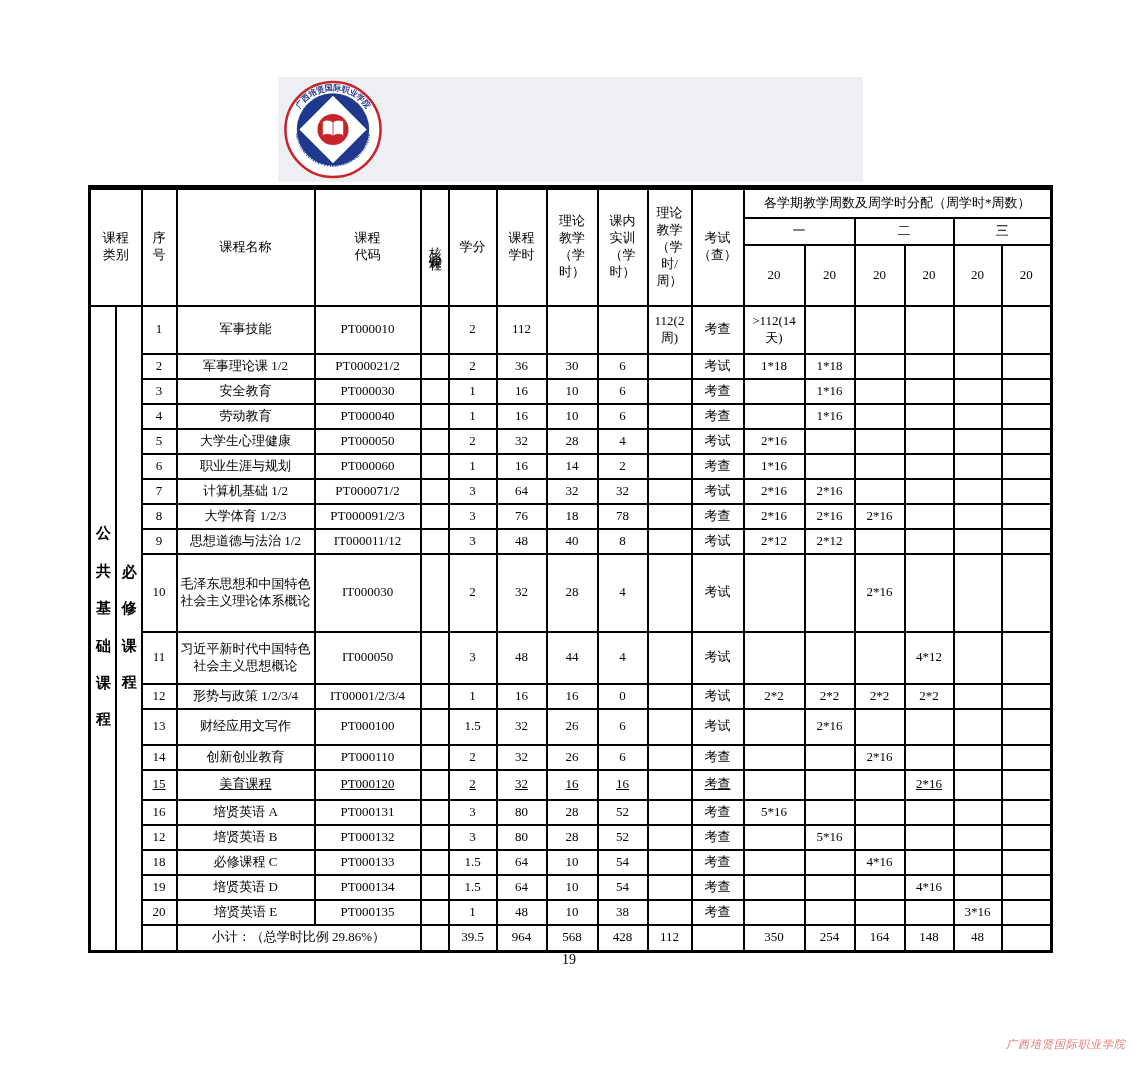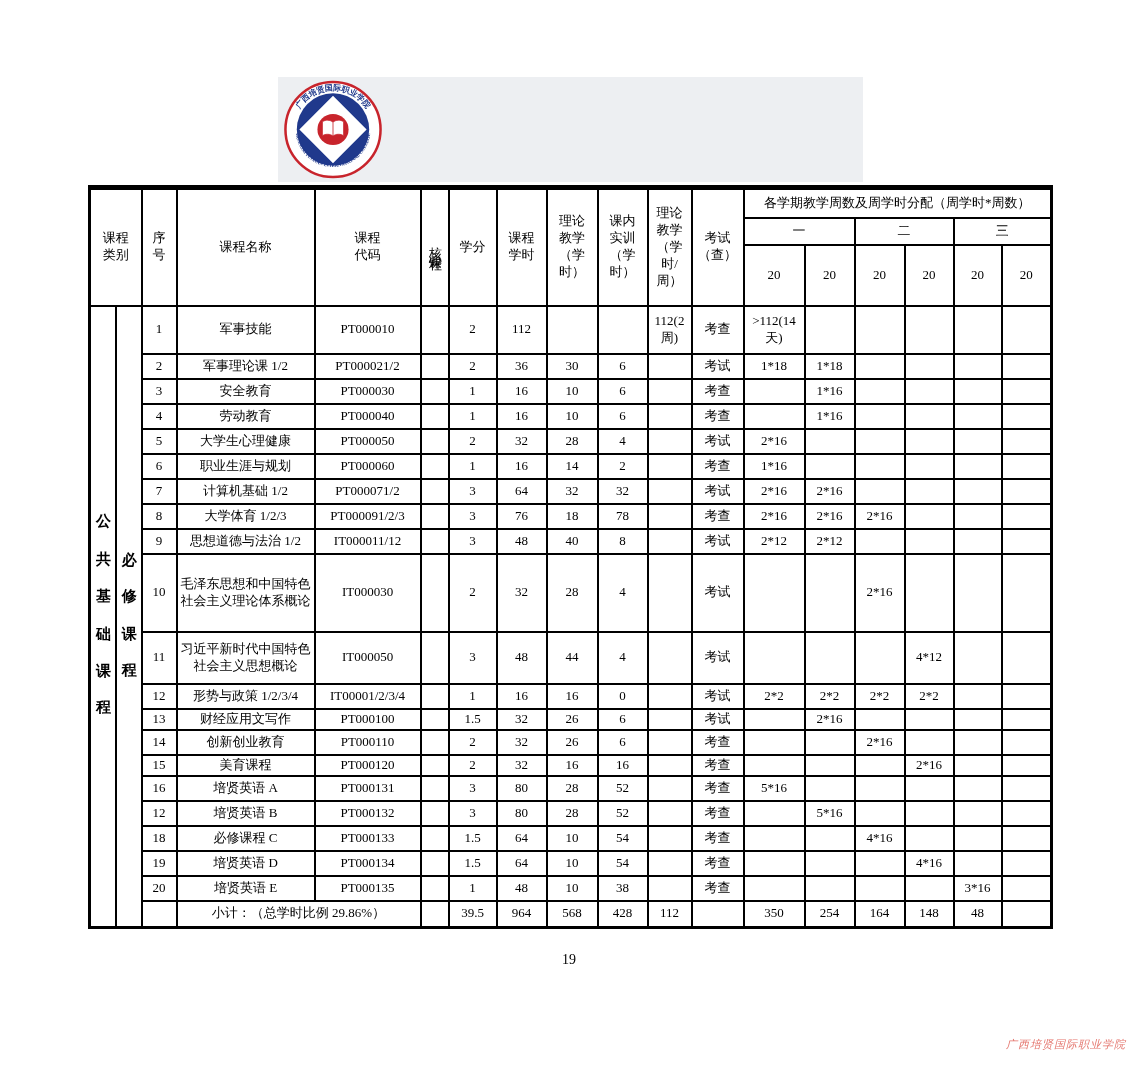--- a/index.html
+++ b/index.html
@@ -335,21 +335,21 @@
           <td>0</td>
           <td></td>
           <td>考试</td>
           <td>2*2</td>
           <td>2*2</td>
           <td>2*2</td>
           <td>2*2</td>
           <td></td>
           <td></td>
         </tr>
-        <tr style="height: 21px;">
+        <tr style="height: 36px;">
           <td>13</td>
           <td>财经应用文写作</td>
           <td>PT000100</td>
           <td></td>
           <td>1.5</td>
           <td>32</td>
           <td>26</td>
           <td>6</td>
           <td></td>
           <td>考试</td>
@@ -371,21 +371,21 @@
           <td>6</td>
           <td></td>
           <td>考查</td>
           <td></td>
           <td></td>
           <td>2*16</td>
           <td></td>
           <td></td>
           <td></td>
         </tr>
-        <tr style="height: 21px;">
+        <tr style="height: 30px; text-decoration: underline;">
           <td>15</td>
           <td>美育课程</td>
           <td>PT000120</td>
           <td></td>
           <td>2</td>
           <td>32</td>
           <td>16</td>
           <td>16</td>
           <td></td>
           <td>考查</td>

